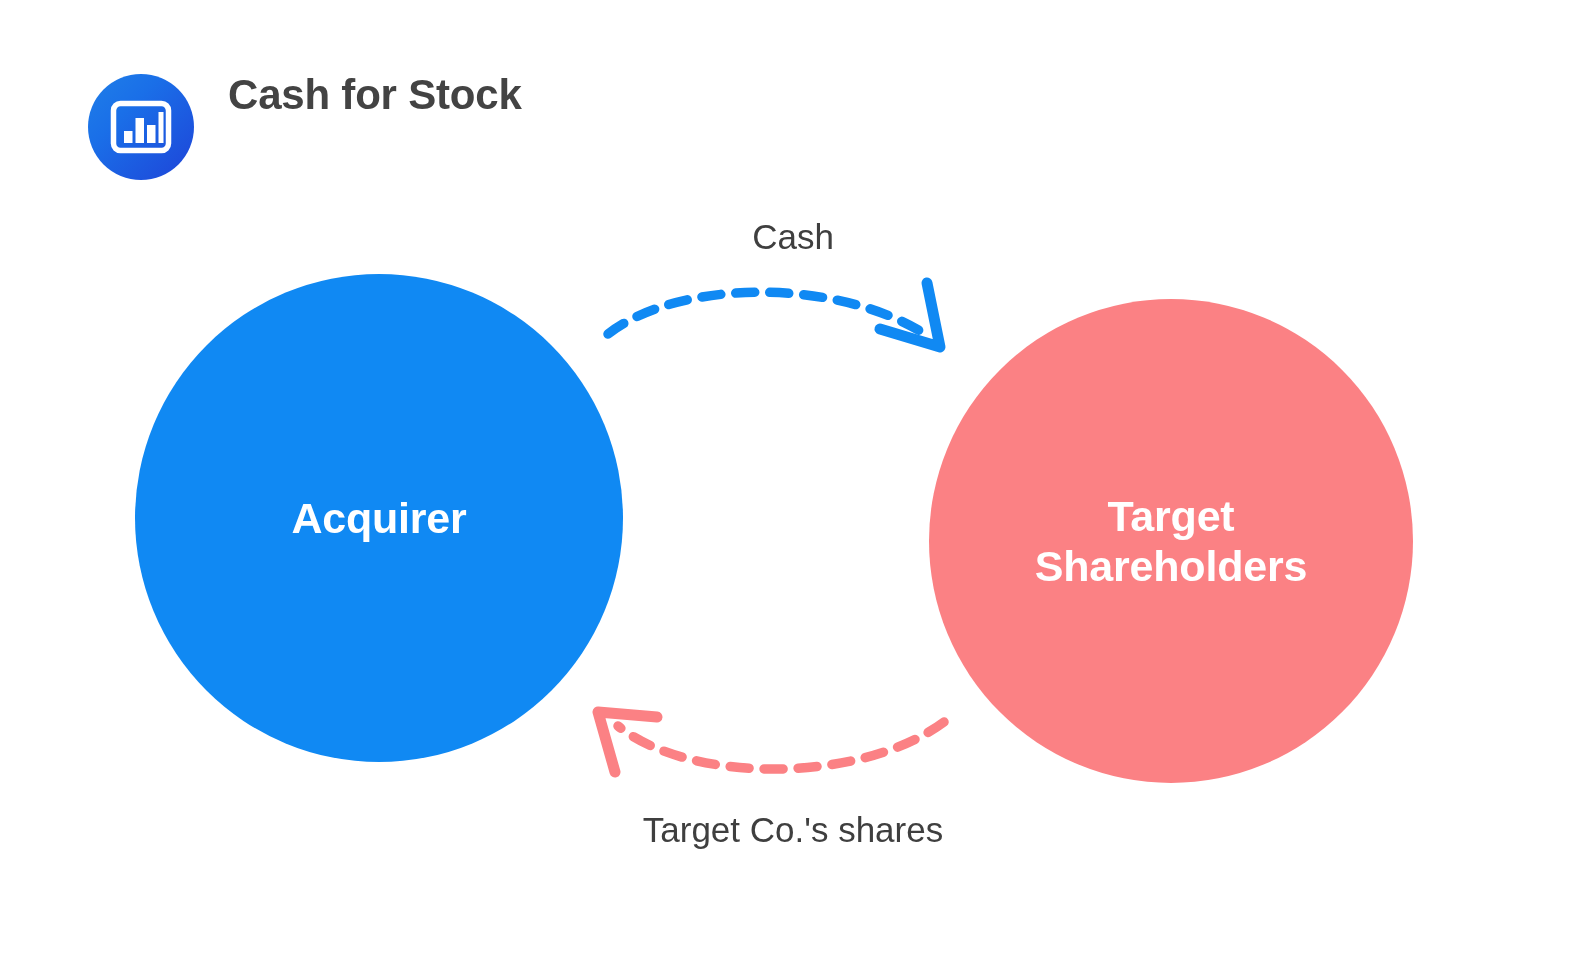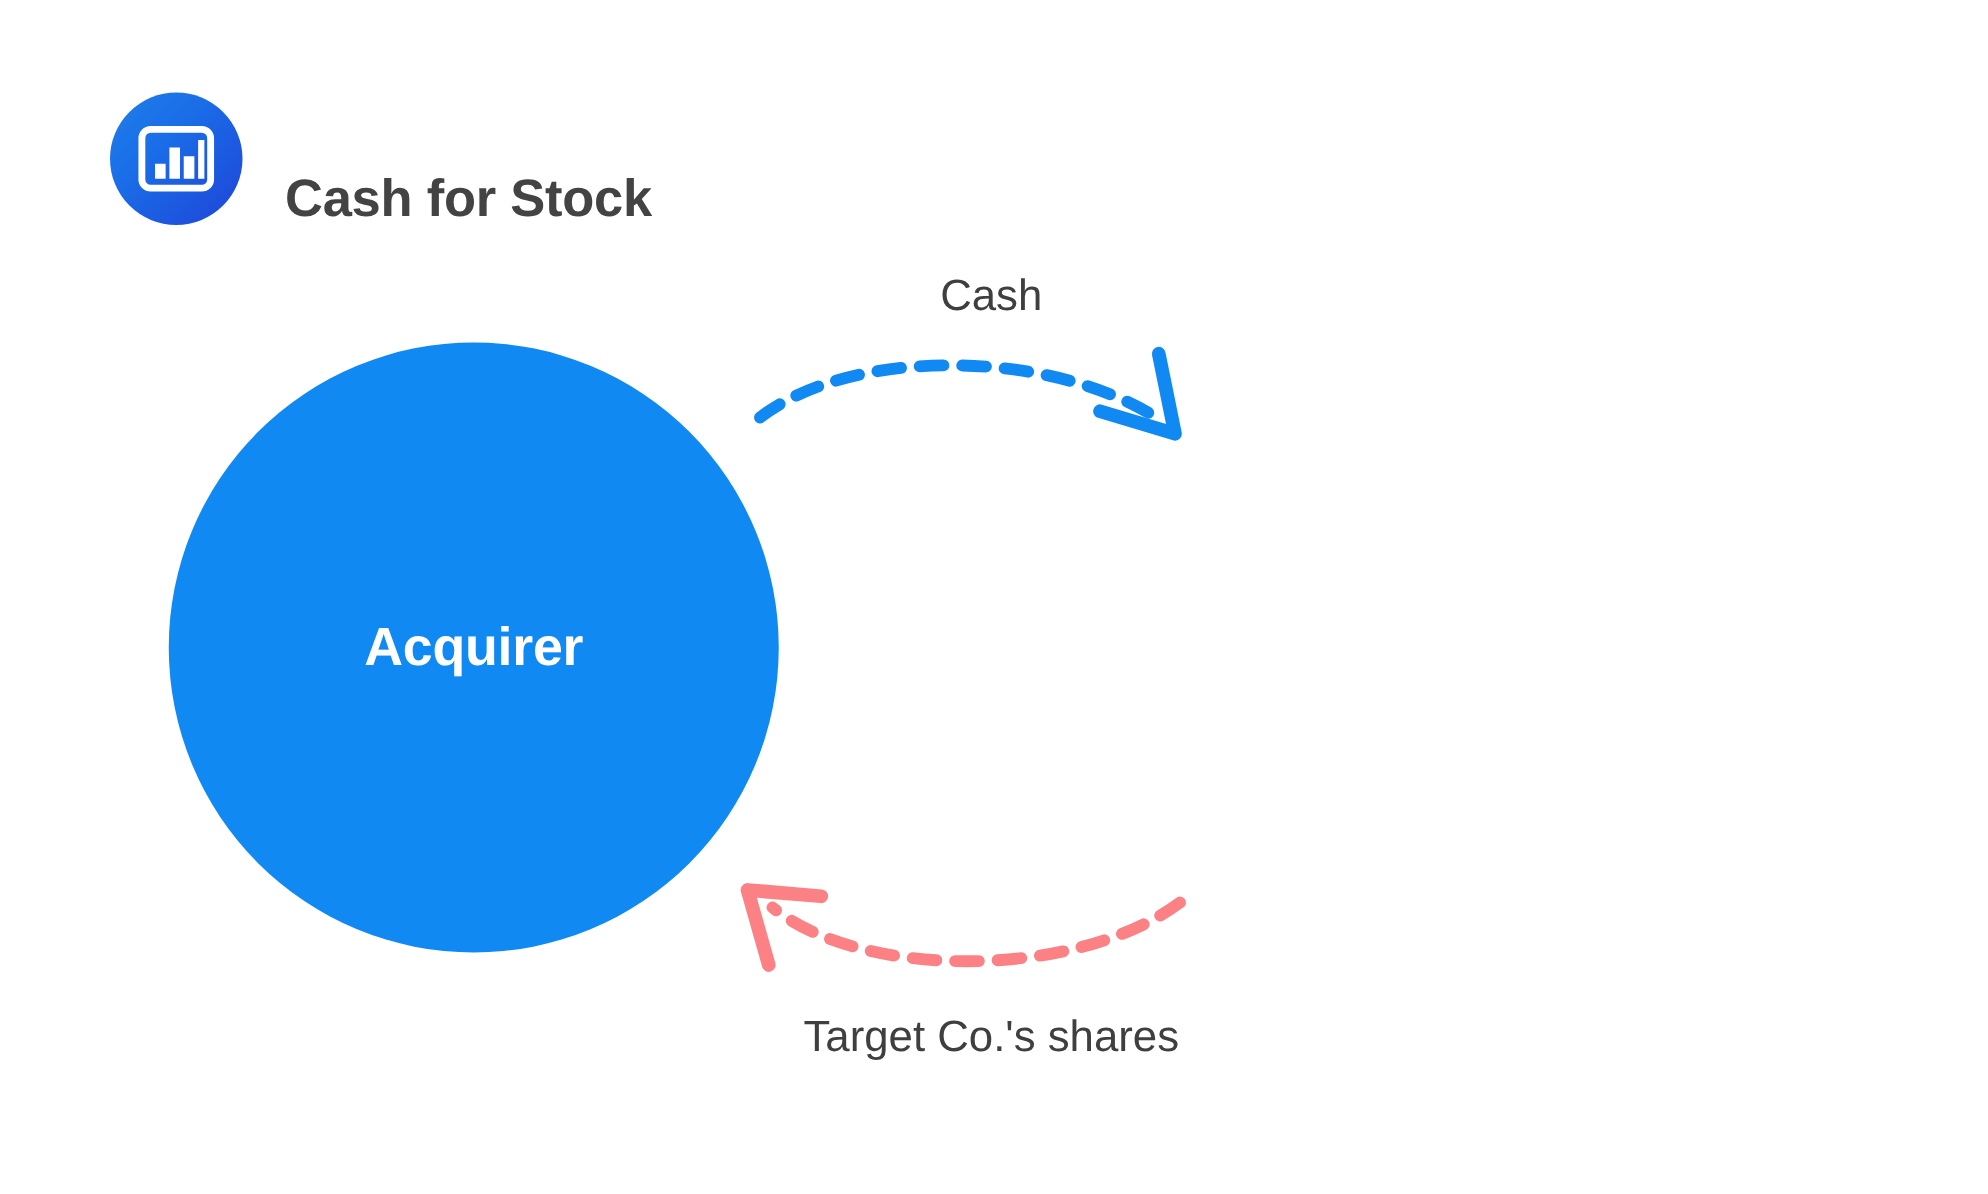--- a/index.html
+++ b/index.html
@@ -19,21 +19,21 @@
     background: #ffffff;
     overflow: hidden;
   }
 
   
   .brand {
     position: absolute;
     left: 88px;
     top: 74px;
     display: flex;
-    align-items: flex-end;
+    align-items: flex-start;
   }
   .brand-badge {
     width: 106px;
     height: 106px;
     border-radius: 50%;
     background: linear-gradient(135deg, #1f7fe8 0%, #1a6fe8 35%, #1e44d8 100%);
     display: flex;
     align-items: center;
     justify-content: center;
     flex: 0 0 auto;
@@ -145,18 +145,24 @@
     <g>
       <path d="M 944 722 C 860 784, 690 784, 618 726" fill="none" stroke="#fb8184" stroke-width="9.5" stroke-linecap="round" stroke-linejoin="round" stroke-dasharray="19 15"></path>
       <path d="M 657 717 L 598 712 L 615 772" fill="none" stroke="#fb8184" stroke-width="11" stroke-linecap="round" stroke-linejoin="round"></path>
     </g>
   </svg>
 
   <div id="node-acquirer" class="node">
     <span class="node-label">Acquirer</span>
   </div>
 
+  <div id="node-target" class="node">
+    <span class="node-label">
+      <span>Target</span><br>
+      <span>Shareholders</span>
+    </span>
+  </div>
 
   <div id="label-cash" class="flow-label">Cash</div>
 
   <div id="label-shares" class="flow-label">Target Co.'s shares</div>
 
 </div>
 
 </body></html>

